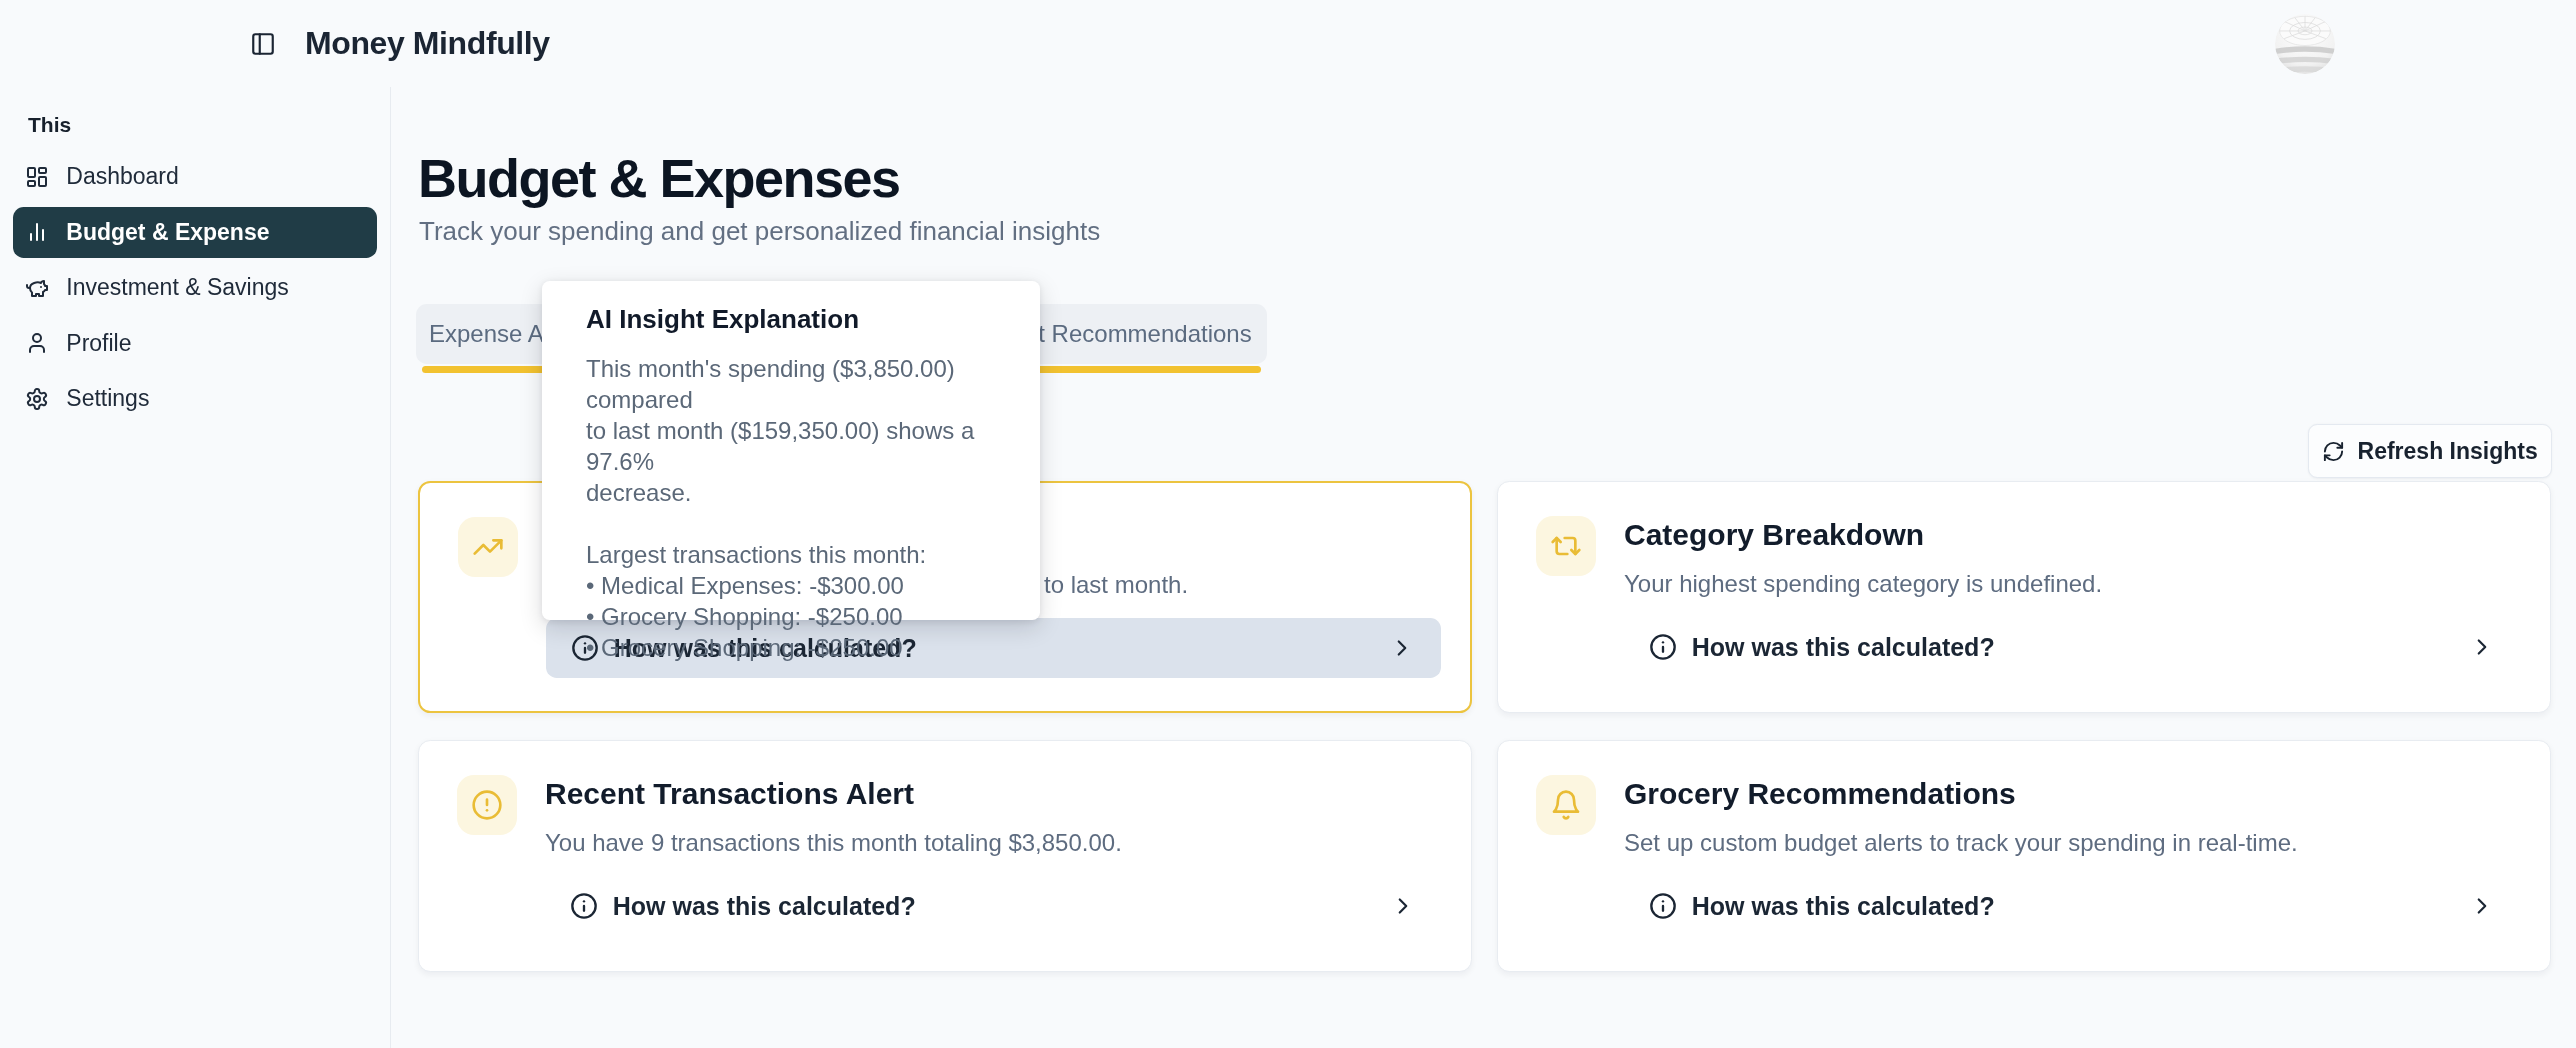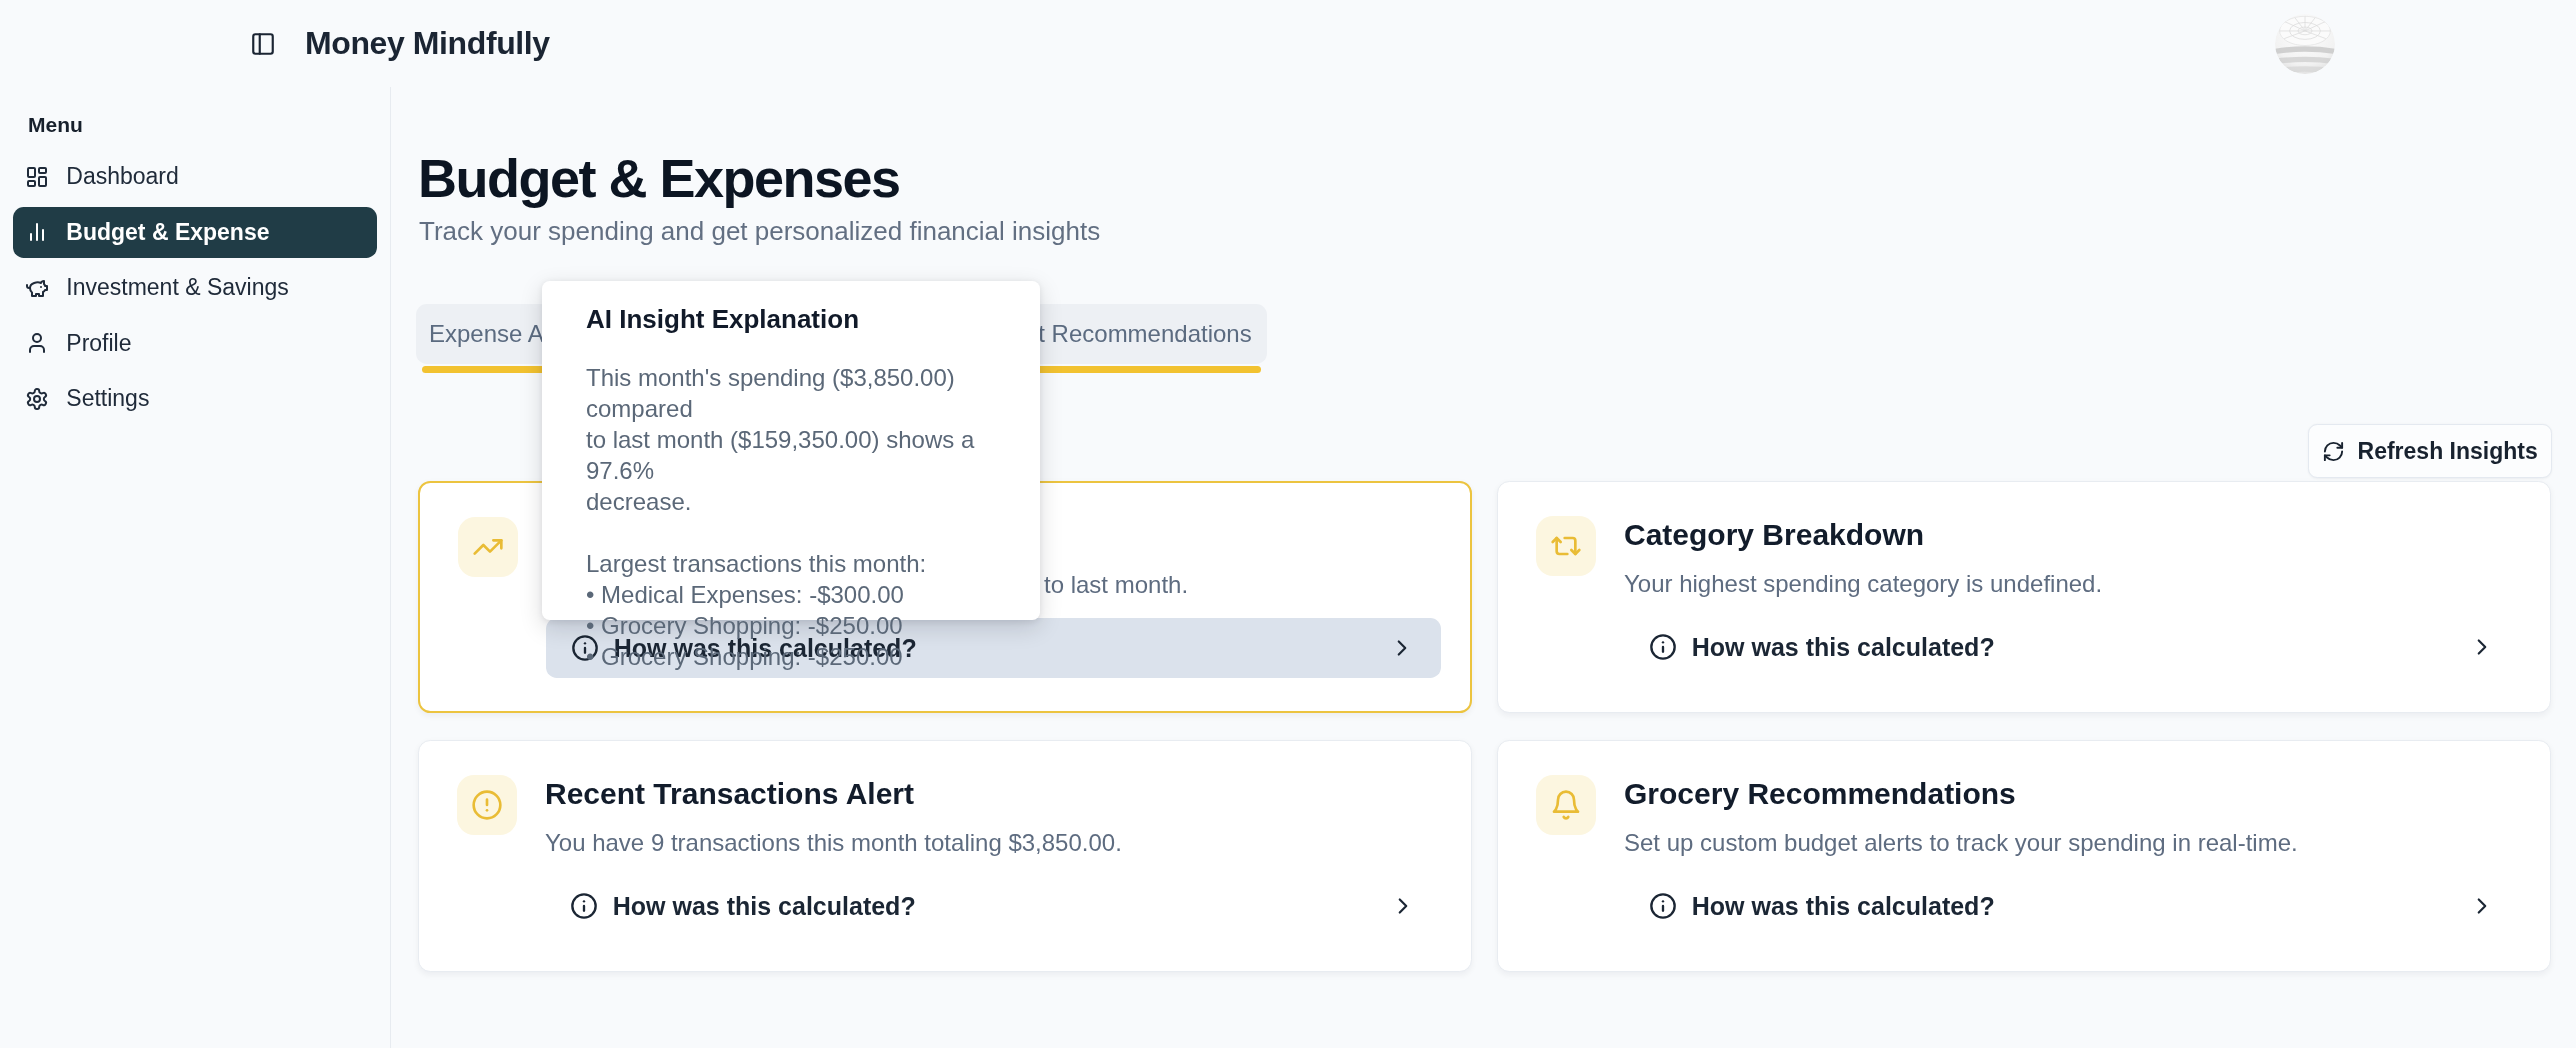--- a/index.html
+++ b/index.html
@@ -45,21 +45,21 @@
   .card.accent .card-desc{padding-left:498px;}
   .calc-row{margin-top:17px;height:60px;border-radius:10.7px;display:flex;align-items:center;gap:15.3px;padding:0 26px 0 24.5px;cursor:pointer;}
   .calc-row.highlight{background:#dbe2ec;}
   .calc-row svg.info{width:28px;height:28px;stroke:#1b2634;flex-shrink:0;}
   .calc-label{font-size:25px;font-weight:700;color:#1b2634;}
   .calc-row svg.chev{width:26px;height:26px;stroke:#1b2634;margin-left:auto;}
 
   
   .tooltip{position:absolute;left:542px;top:281px;width:498px;height:339px;box-sizing:border-box;background:#ffffff;border-radius:7.7px;box-shadow:0 7.7px 23px rgba(2,8,20,.14),0 1.5px 6.1px rgba(2,8,20,.08);padding:23px 44px;z-index:50;}
   .tooltip-title{font-size:26px;font-weight:700;color:#111a29;}
-  .tooltip-text{margin-top:27px;font-size:24px;color:#5b6878;line-height:31px;white-space:pre-line;}
+  .tooltip-text{margin-top:18px;font-size:24px;color:#5b6878;line-height:31px;white-space:pre-line;}
   .tooltip-text + .tooltip-text{margin-top:31px;}
 
   svg.icon{fill:none;stroke-width:2;stroke-linecap:round;stroke-linejoin:round;}
 </style>
 </head>
 <body>
 
 <div class="screen">
 
   <div class="header">
@@ -92,21 +92,21 @@
             <path d="M39 22 L6 22 M39 22 L13 10 M39 22 L26 5 M39 22 L39 3 M39 22 L52 5 M39 22 L65 10 M39 22 L72 22 M39 22 L66 32 M39 22 L12 32"></path>
             <ellipse cx="39" cy="22" rx="20" ry="11"></ellipse>
             <ellipse cx="39" cy="22" rx="9" ry="5"></ellipse>
           </g>
         </g>
       </svg>
     </div>
   </div>
 
   <div class="sidebar">
-    <div class="menu-label">Menu</div>
+    <div class="menu-label">This</div>
     <div class="nav">
       <div class="nav-item">
         <svg class="icon" viewBox="0 0 24 24">
             <rect width="7" height="9" x="3" y="3" rx="1"></rect>
             <rect width="7" height="5" x="14" y="3" rx="1"></rect>
             <rect width="7" height="9" x="14" y="12" rx="1"></rect>
             <rect width="7" height="5" x="3" y="16" rx="1"></rect>
           </svg>
         <span>Dashboard</span>
       </div>

